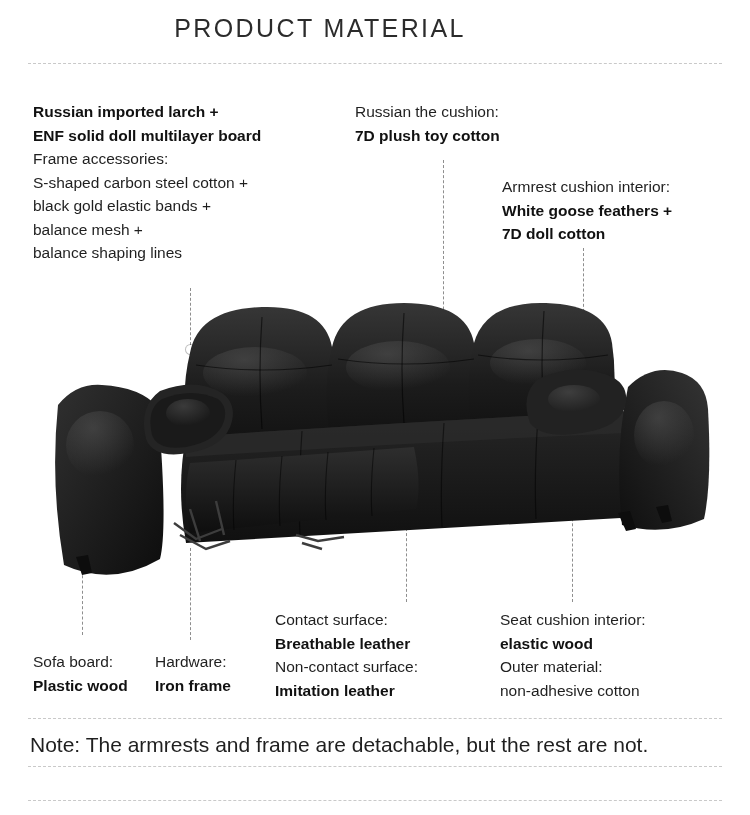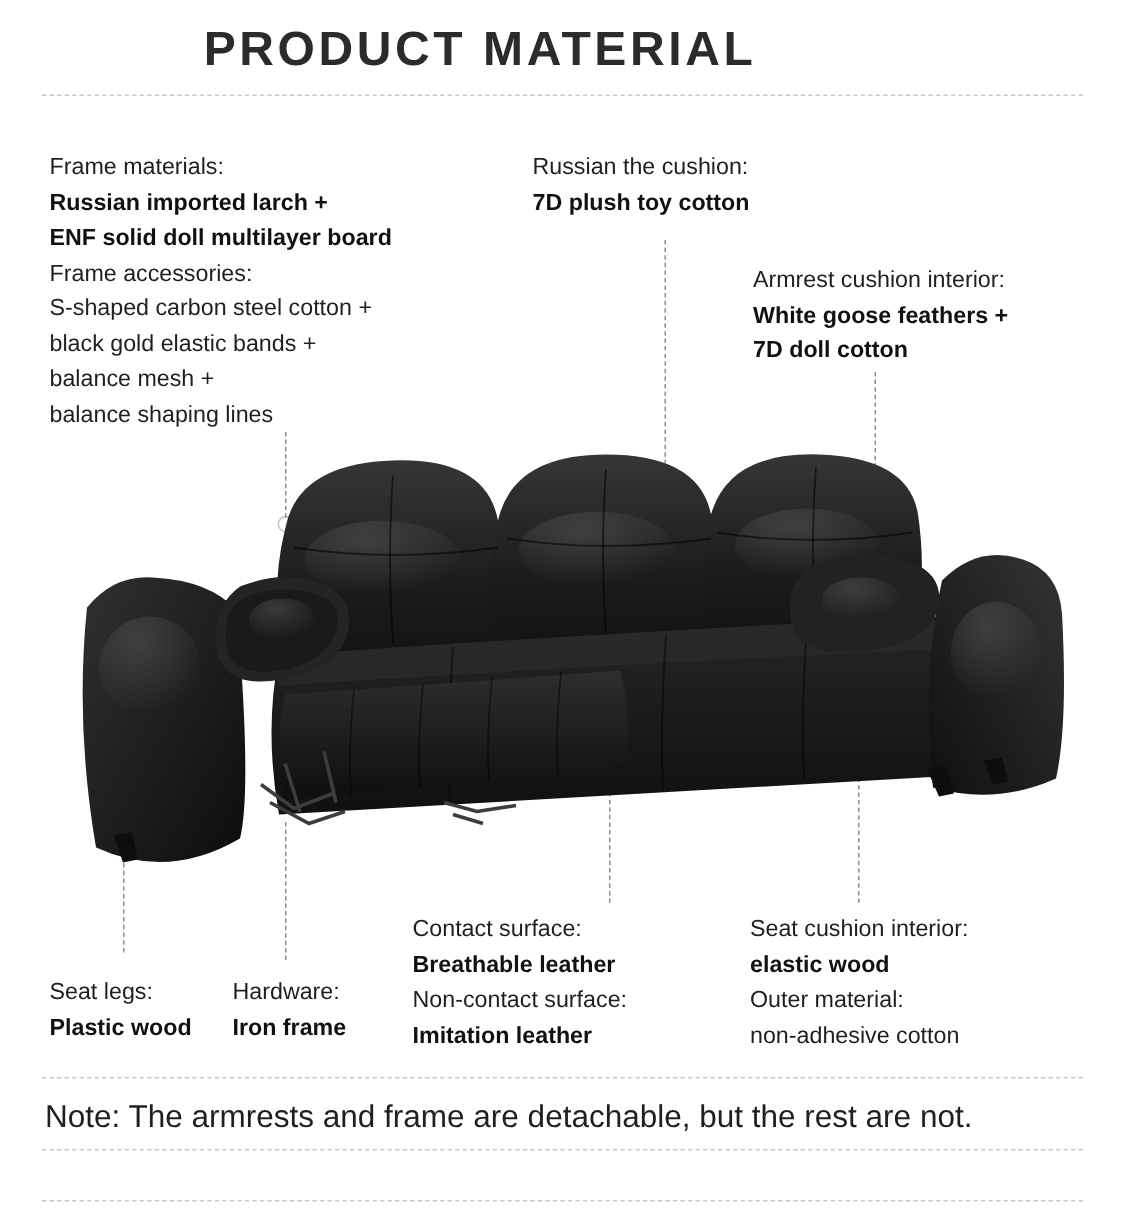--- a/index.html
+++ b/index.html
@@ -13,23 +13,23 @@
     font-family: "Liberation Sans", sans-serif;
     color: #1a1a1a;
     overflow: hidden;
   }
 
   
   .title {
     position: absolute;
     top: 14px; left: 0; width: 640px;
     text-align: center;
-    font-size: 32px;
+    font-size: 25px;
     letter-spacing: 2.4px;
-    font-weight: 700;
+    font-weight: 400;
     color: #2b2b2b;
   }
 
   
   .hrule {
     position: absolute;
     left: 28px; right: 28px;
     border-top: 1px dashed #c9c9c9;
     height: 0;
   }
@@ -89,21 +89,20 @@
 <body>
 
 <div class="title">PRODUCT MATERIAL</div>
 
 <div class="hrule r1"></div>
 <div class="hrule r2"></div>
 <div class="hrule r3"></div>
 <div class="hrule r4"></div>
 
 <div class="block" id="blk-frame">
-  <div class="line">Frame materials:</div>
   <div class="line b">Russian imported larch +</div>
   <div class="line b">ENF solid doll multilayer board</div>
   <div class="line">Frame accessories:</div>
   <div class="line">S-shaped carbon steel cotton +</div>
   <div class="line">black gold elastic bands +</div>
   <div class="line">balance mesh +</div>
   <div class="line">balance shaping lines</div>
 </div>
 
 <div class="block" id="blk-inside">
@@ -111,21 +110,21 @@
   <div class="line b">7D plush toy cotton</div>
 </div>
 
 <div class="block" id="blk-armrest">
   <div class="line">Armrest cushion interior:</div>
   <div class="line b">White goose feathers +</div>
   <div class="line b">7D doll cotton</div>
 </div>
 
 <div class="block" id="blk-legs">
-  <div class="line">Seat legs:</div>
+  <div class="line">Sofa board:</div>
   <div class="line b">Plastic wood</div>
 </div>
 
 <div class="block" id="blk-hardware">
   <div class="line">Hardware:</div>
   <div class="line b">Iron frame</div>
 </div>
 
 <div class="block" id="blk-contact">
   <div class="line">Contact surface:</div>

